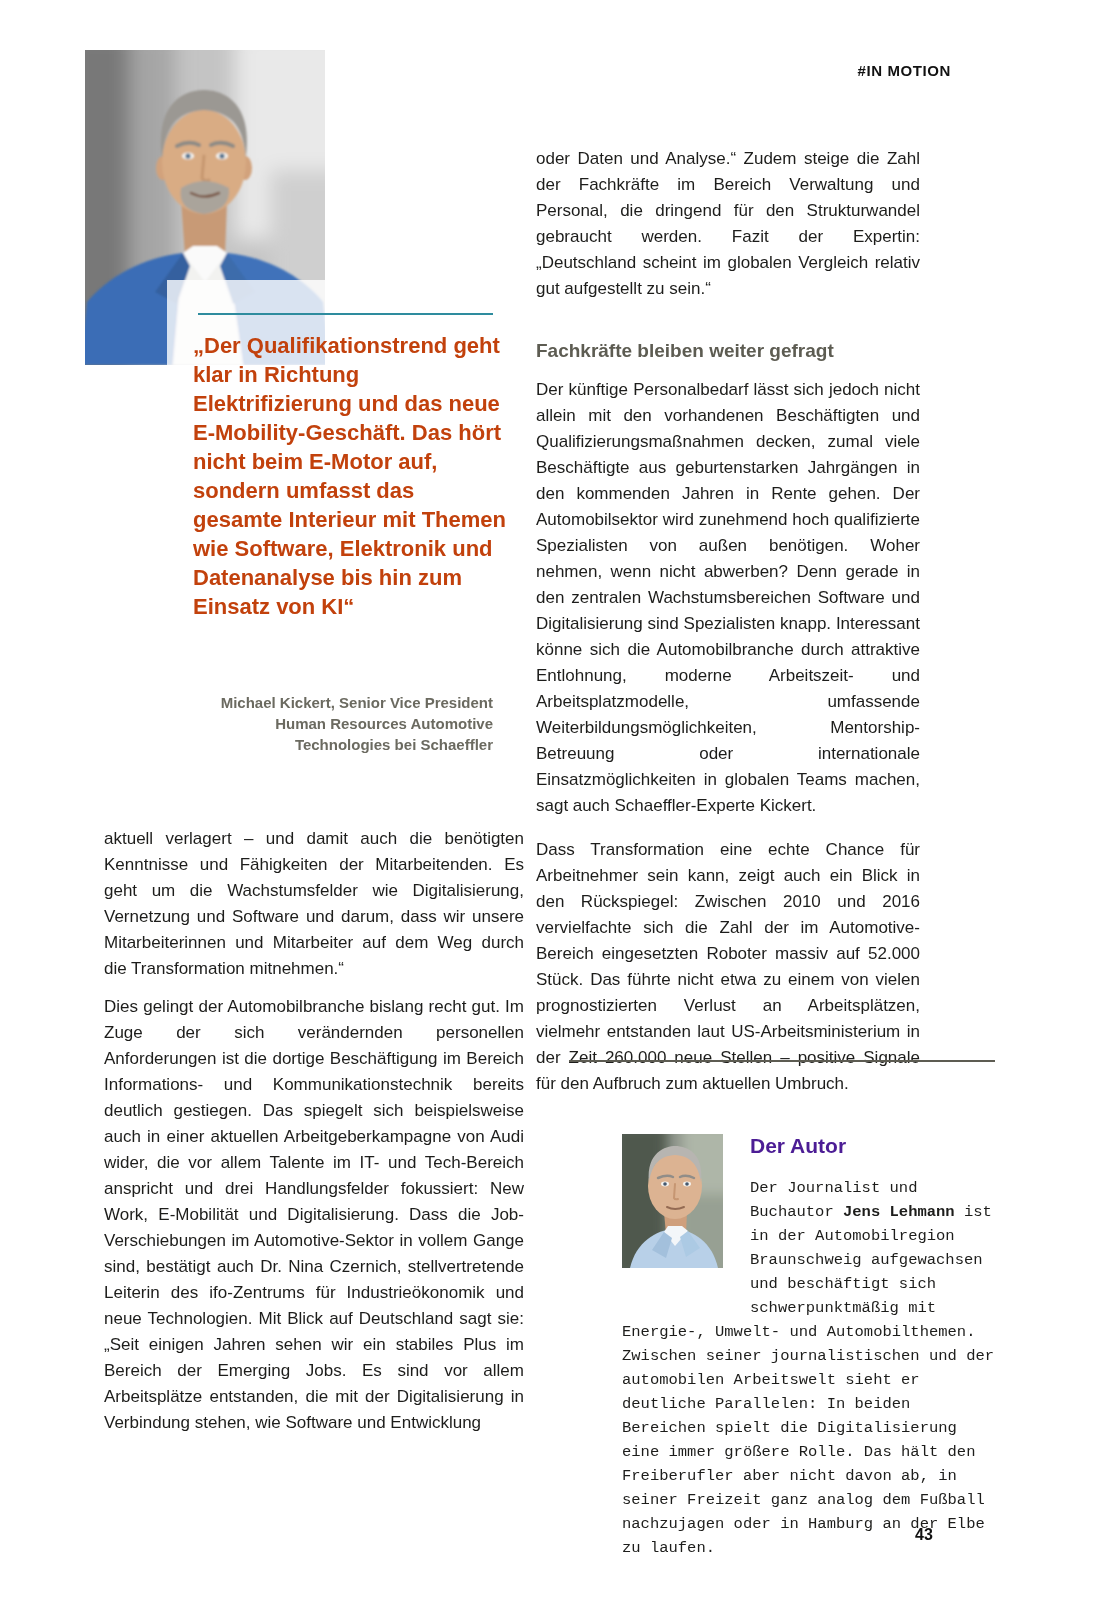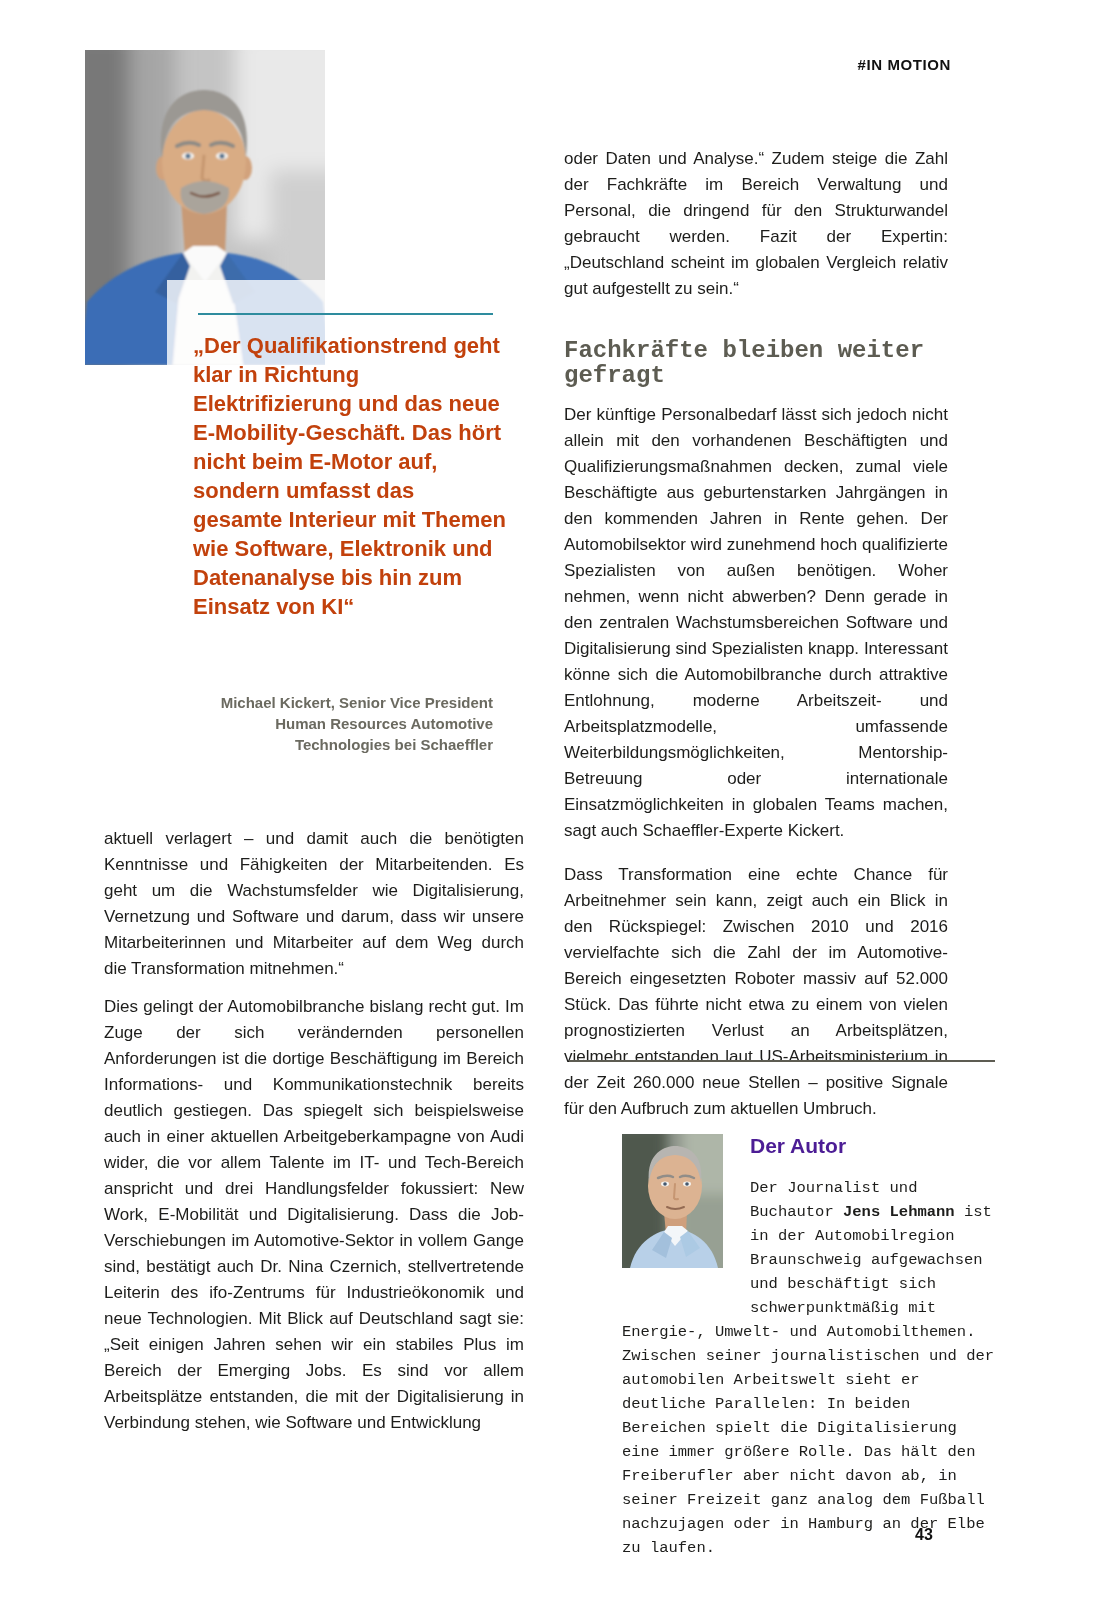--- a/index.html
+++ b/index.html
@@ -6,21 +6,21 @@
   .page{
     position:relative;
     width:1116px;height:1600px;
     background:#ffffff;
     font-family:"Liberation Sans","DejaVu Sans",sans-serif;
     color:#1d1d1b;
     overflow:hidden;
   }
   
   .section-tag{
-    position:absolute;top:56px;left:568px;width:383px;
+    position:absolute;top:62px;left:568px;width:383px;
     text-align:right;font-weight:bold;font-size:15px;
     letter-spacing:0.6px;color:#111111;
   }
   
   .photo-main{
     position:absolute;left:85px;top:50px;width:240px;height:315px;margin:0;
   }
   .photo-main svg{display:block;width:240px;height:315px;}
   .photo-overlay{
     position:absolute;left:82px;top:230px;right:0;bottom:0;
@@ -37,24 +37,24 @@
   }
   .attribution{
     position:absolute;left:193px;top:692px;width:300px;margin:0;
     font-size:15px;line-height:21px;font-weight:bold;color:#6b6a60;text-align:right;
   }
   
   .col{position:absolute;}
   .col p{margin:0;text-align:justify;font-size:17px;line-height:26px;color:#1d1d1b;}
   .col-left{left:104px;top:826px;width:420px;}
   .col-left p + p{margin-top:12px;}
-  .col-right{left:564px;top:146px;width:384px;}
+  .col-right{left:536px;top:146px;width:384px;}
   .col-right h2{
-    margin:36px 0 14px 0;font-size:24px;line-height:25px;
-    font-weight:bold;color:#5d5c52;font-family:Liberation Mono, monospace;
+    margin:36px 0 14px 0;font-size:19px;line-height:25px;
+    font-weight:bold;color:#5d5c52;
   }
   .col-right p + p{margin-top:18px;}
   
   .author-rule{
     position:absolute;left:569px;top:1060px;width:426px;height:2px;
     background:#5d5c52;border:none;margin:0;
   }
   
   .author-box{
     position:absolute;left:622px;top:1132px;width:373px;

